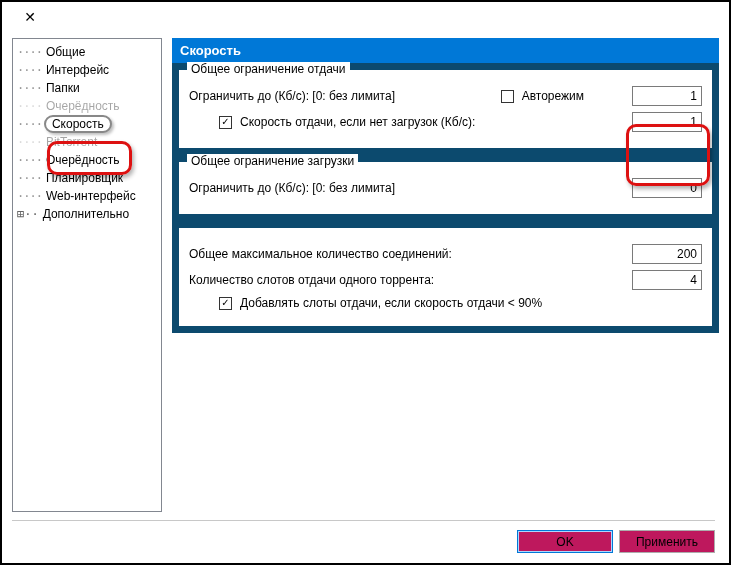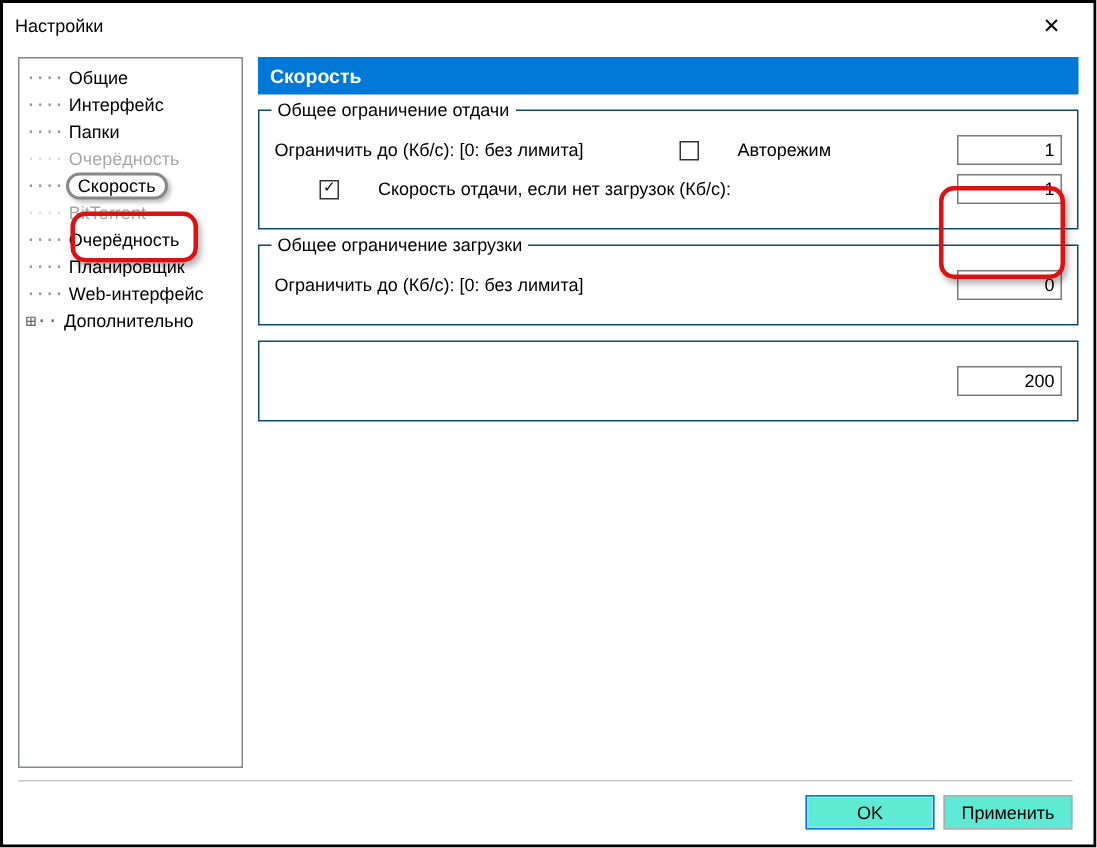--- a/index.html
+++ b/index.html
@@ -10,42 +10,41 @@
 .titlebar .close { width: 40px; text-align: center; font-size: 14px; cursor: default; }
 .body { display: flex; padding: 6px 10px 0 10px; height: 480px; gap: 10px; }
 .tree { width: 150px; border: 1px solid #828790; background: #fff; padding: 4px 2px; overflow: hidden; }
 .tree-item { display: flex; align-items: center; height: 18px; padding-left: 2px; white-space: nowrap; }
 .tree-item .dots { color: #999; letter-spacing: -1px; margin-right: 2px; font-family: monospace; }
 .tree-item .exp { color: #666; margin-right: 2px; font-family: monospace; }
 .tree-item .label { padding: 0 2px; }
 .tree-item.selected .label { border: 2px solid #888; border-radius: 10px; padding: 0 6px; box-shadow: 2px 2px 3px rgba(0,0,0,.25); background:#fff; position:relative; z-index:2; }
 .content { flex: 1; display: flex; flex-direction: column; }
 .header { background: #0078d7; color: #fff; font-weight: bold; padding: 5px 8px; font-size: 13px; }
-.groupbox { border: 1px solid #0c4a6e; margin-top: 10px; padding: 10px 10px 10px 10px; position: relative; }
+.groupbox { border: 7px solid #0c4a6e; padding: 10px 10px 10px 10px; position: relative; }
 .groupbox .legend { position: absolute; top: -8px; left: 8px; background: #fff; padding: 0 4px; }
-.row { display: flex; align-items: center; margin: 6px 0; gap: 22px; }
+.row { display: flex; align-items: center; margin: 6px 0; gap: 4px; }
 .row .grow { flex: 1; }
 .num { width: 70px; height: 20px; border: 1px solid #7a7a7a; text-align: right; padding: 1px 4px; font-size: 12px; }
 .chk { width: 13px; height: 13px; border: 1px solid #333; display: inline-flex; align-items: center; justify-content: center; font-size: 10px; line-height: 1; margin-right: 4px; }
 .chk.checked::after { content: "✓"; color:#000; }
 .hl-box { position: absolute; border: 3px solid #d11; border-radius: 10px; box-shadow: 2px 3px 4px rgba(0,0,0,.3); pointer-events: none; }
 .hl1 { left: 45px; top: 139px; width: 85px; height: 34px; }
 .hl2 { left: 624px; top: 122px; width: 84px; height: 62px; }
 .footer { position: absolute; bottom: 10px; right: 14px; display: flex; gap: 6px; }
-.btn { width: 86px; height: 23px; border: 1px solid #adadad; background: #5eead4; display: inline-flex; align-items: center; justify-content: center; }
+.btn { width: 96px; height: 23px; border: 1px solid #adadad; background: #be185d; display: inline-flex; align-items: center; justify-content: center; }
 .btn.default { border: 1px solid #0078d7; box-shadow: inset 0 0 0 1px #aed6ff; }
 .sep { position:absolute; left:10px; right:14px; bottom:42px; height:1px; background:linear-gradient(#c8c8c8,#c8c8c8);}
 </style>
 </head>
 <body>
 
 <div class="frame">
 
   <div class="titlebar">
-    <span class="title">Настройки</span>
     <span class="close">✕</span>
   </div>
 
   <div class="body">
     <div class="tree">
       <div class="tree-item">
           <span class="dots">····</span>
           <span class="label">Общие</span>
         </div>
       <div class="tree-item">
@@ -111,22 +110,32 @@
         <span class="legend">Общее ограничение загрузки</span>
         <div class="row">
           <span>Ограничить до (Кб/с): [0: без лимита]</span>
           <span class="grow"></span>
           <input class="num" value="0" style="">
         </div>
       </div>
 
       <div class="groupbox">
         <div class="row">
+          <span>Общее максимальное количество соединений:</span>
           <span class="grow"></span>
           <input class="num" value="200" style="">
+        </div>
+        <div class="row">
+          <span>Количество слотов отдачи одного торрента:</span>
+          <span class="grow"></span>
+          <input class="num" value="4" style="">
+        </div>
+        <div class="row" style="padding-left:30px">
+          <span class="chk checked"></span>
+          <span>Добавлять слоты отдачи, если скорость отдачи &lt; 90%</span>
         </div>
       </div>
     </div>
   </div>
 
   <div class="sep"></div>
 
   <div class="footer">
     <span class="btn default">
         <span>OK</span>

